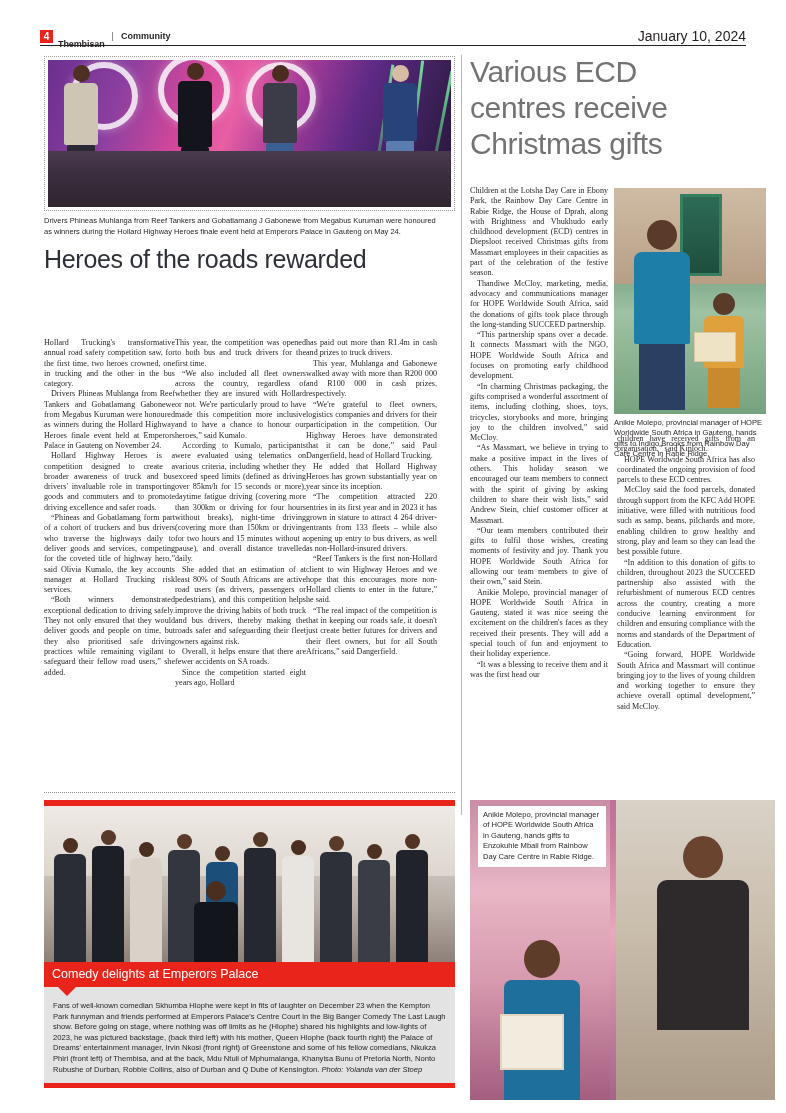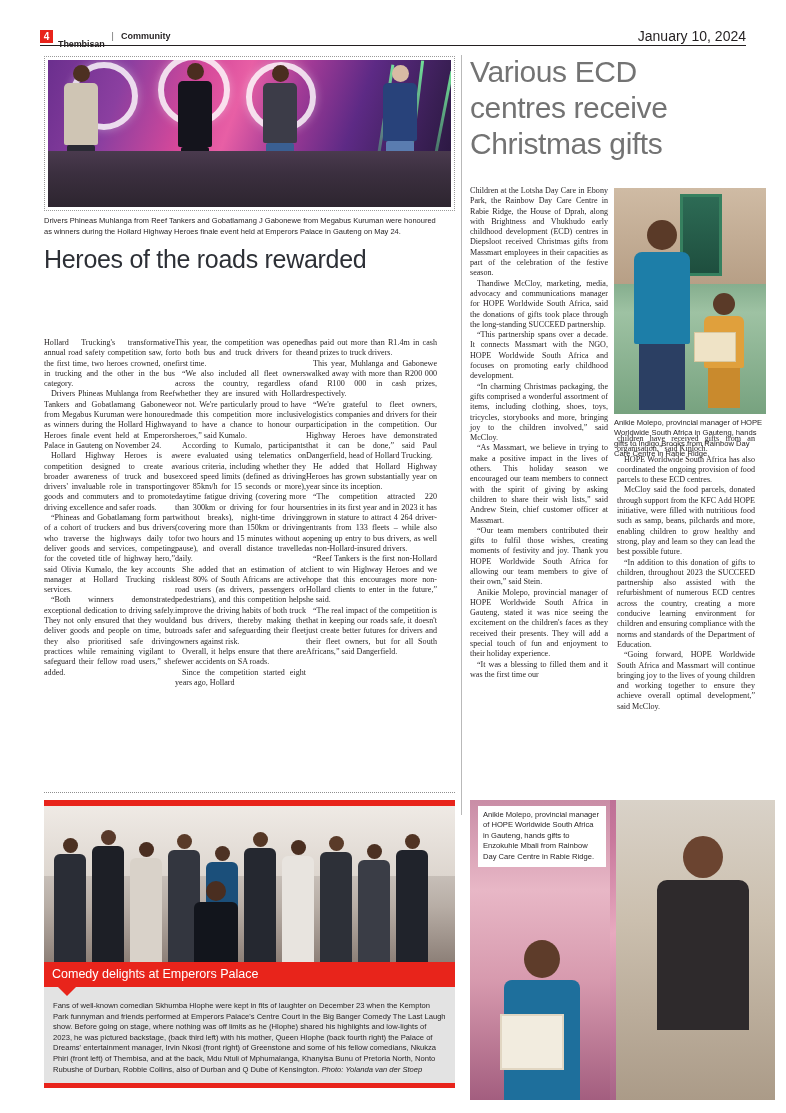--- a/index.html
+++ b/index.html
@@ -532,21 +532,21 @@
 
   <div class="right-body">
     <div class="rcol">
       <p class="noindent">Children at the Lotsha Day Care in Ebony Park, the Rainbow Day Care Centre in Rabie Ridge, the House of Dprah, along with Brightness and Vhukhudo early childhood development (ECD) centres in Diepsloot received Christmas gifts from Massmart employees in their capacities as part of the celebration of the festive season.</p>
       <p>Thandiwe McCloy, marketing, media, advocacy and communications manager for HOPE Worldwide South Africa, said the donations of gifts took place through the long-standing SUCCEED partnership.</p>
       <p>“This partnership spans over a decade. It connects Massmart with the NGO, HOPE Worldwide South Africa and focuses on promoting early childhood development.</p>
       <p>“In charming Christmas packaging, the gifts comprised a wonderful assortment of items, including clothing, shoes, toys, tricycles, storybooks and more, bringing joy to the children involved,” said McCloy.</p>
       <p>“As Massmart, we believe in trying to make a positive impact in the lives of others. This holiday season we encouraged our team members to connect with the spirit of giving by asking children to share their wish lists,” said Andrew Stein, chief customer officer at Massmart.</p>
       <p>“Our team members contributed their gifts to fulfil those wishes, creating moments of festivity and joy. Thank you HOPE Worldwide South Africa for allowing our team members to give of their own,” said Stein.</p>
       <p>Anikie Molepo, provincial manager of HOPE Worldwide South Africa in Gauteng, stated it was nice seeing the excitement on the children's faces as they received their presents. They will add a special touch of fun and enjoyment to their holiday experience.</p>
-      <p>“It was a blessing to filled them and it was the first time our</p>
+      <p>“It was a blessing to receive them and it was the first head our</p>
     </div>
     <div class="rcol" style="padding-top:248px">
       <p class="noindent">children have received gifts from an organisation,” said Kinloch.</p>
       <p>HOPE Worldwide South Africa has also coordinated the ongoing provision of food parcels to these ECD centres.</p>
       <p>McCloy said the food parcels, donated through support from the KFC Add HOPE initiative, were filled with nutritious food such as samp, beans, pilchards and more, enabling children to grow healthy and strong, play and learn so they can lead the best possible future.</p>
       <p>“In addition to this donation of gifts to children, throughout 2023 the SUCCEED partnership also assisted with the refurbishment of numerous ECD centres across the country, creating a more conducive learning environment for children and ensuring compliance with the norms and standards of the Department of Education.</p>
       <p>“Going forward, HOPE Worldwide South Africa and Massmart will continue bringing joy to the lives of young children and working together to ensure they achieve overall optimal development,” said McCloy.</p>
     </div>
   </div>
 

